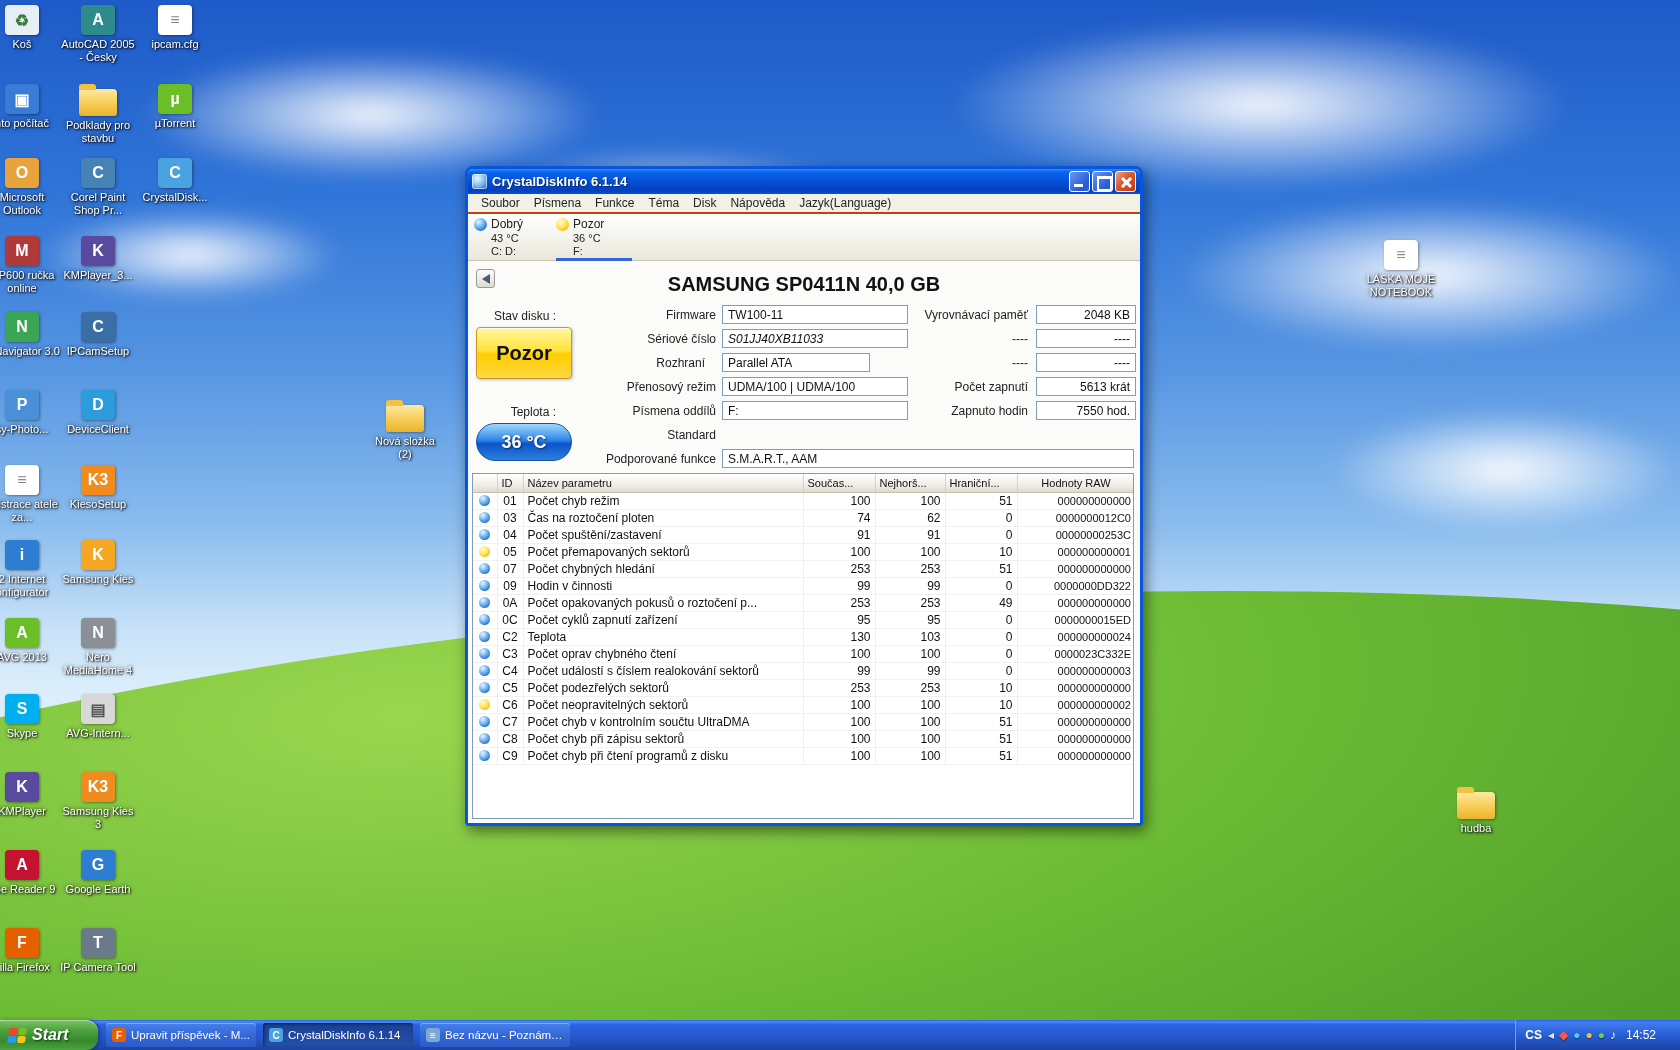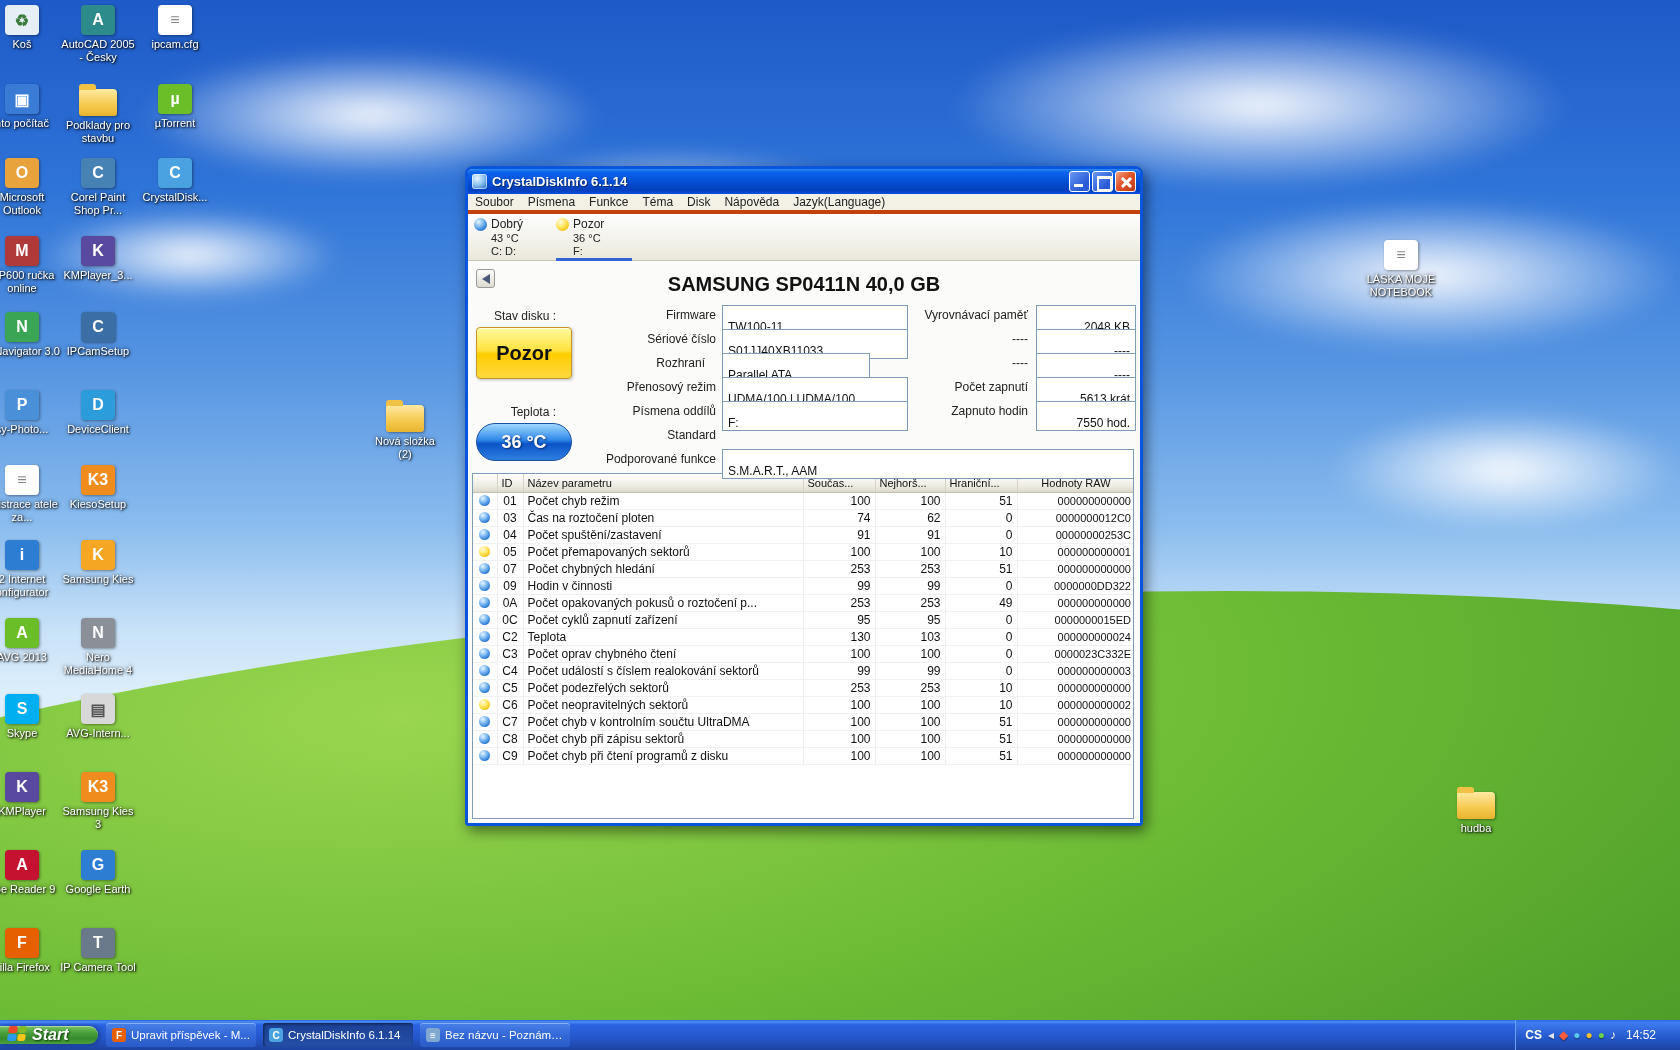--- a/index.html
+++ b/index.html
@@ -43,22 +43,22 @@
     background:linear-gradient(135deg,#6a98f0,#2a5cd8 70%);}
   .wbtn.close{background:linear-gradient(135deg,#f0a080,#e0552a 45%,#c03a10);}
   .wbtn.min::after{content:"";position:absolute;left:4px;bottom:4px;width:9px;height:3px;background:#fff;}
   .wbtn.max::after{content:"";position:absolute;left:4px;top:4px;width:11px;height:10px;
     border:2px solid #fff;border-top-width:3px;}
   .wbtn.close::before,.wbtn.close::after{content:"";position:absolute;left:9px;top:4px;width:3px;height:13px;
     background:#fff;border-radius:1px;}
   .wbtn.close::before{transform:rotate(45deg);}
   .wbtn.close::after{transform:rotate(-45deg);}
 
-  .menubar{height:20px;background:#f3f1e6;border-bottom:4px solid #c2410c;display:flex;align-items:center;
-    padding-left:0;font-size:12px;color:#222;}
+  .menubar{height:20px;background:#f3f1e6;border-bottom:2px solid #c2410c;display:flex;align-items:center;
+    padding-left:6px;font-size:12px;color:#222;}
   .menu-item{padding:2px 7px;cursor:pointer;}
 
   .drivebar{height:47px;position:relative;border-bottom:1px solid #c9c5b6;
     background:linear-gradient(180deg,#fefefe,#eae8db);}
   .drive{position:absolute;top:3px;height:44px;width:76px;font-size:11px;color:#222;cursor:pointer;}
   .drive .r1{display:flex;align-items:center;gap:4px;font-size:12px;}
   .drive .r2,.drive .r3{margin-left:17px;margin-top:1px;}
   .drive.sel{border-bottom:3px solid #3465d8;}
   .orb{width:13px;height:13px;border-radius:50%;flex:0 0 auto;}
   .orb.blue{background:radial-gradient(circle at 35% 30%,#e8f6ff,#7ab8f0 40%,#1c6cd0 80%,#0c4aa8);}
@@ -74,21 +74,21 @@
   .health-btn{position:absolute;left:8px;top:66px;width:96px;height:52px;border:1px solid #c8962a;border-radius:4px;
     display:flex;align-items:center;justify-content:center;font-size:20px;font-weight:bold;color:#111;cursor:pointer;
     background:linear-gradient(180deg,#fff9a0 0%,#ffe23e 45%,#ffcc00 52%,#ffd840 100%);
     box-shadow:inset 0 1px 0 #fffce0,1px 1px 3px rgba(0,0,0,.25);}
   .temp-btn{position:absolute;left:8px;top:162px;width:96px;height:38px;border:1px solid #1a4fa0;border-radius:19px;
     display:flex;align-items:center;justify-content:center;font-size:18px;font-weight:bold;color:#fff;cursor:pointer;
     background:linear-gradient(180deg,#9fd8ff 0%,#2e86e8 45%,#0c54c8 55%,#2d7fe0 100%);
     text-shadow:1px 1px 2px #0a2a6a;}
   .flabel{position:absolute;font-size:12px;color:#222;text-align:right;white-space:nowrap;}
   .fbox{position:absolute;height:19px;background:#fff;border:1px solid #7f9db9;font-size:12px;color:#111;
-    padding:14px 5px;white-space:nowrap;overflow:hidden;}
+    padding:2px 5px;white-space:nowrap;overflow:hidden;}
   .fbox.right{text-align:right;}
 
   .tbl-wrap{position:absolute;left:4px;top:212px;width:662px;height:346px;background:#fff;
     border:1px solid #7f9db9;overflow:hidden;}
   .tbl-wrap table{width:100%;border-collapse:collapse;table-layout:fixed;font-size:12px;color:#111;}
   .tbl-wrap thead th{height:18px;font-weight:normal;font-size:11px;text-align:left;padding:0 4px;
     background:linear-gradient(180deg,#ffffff,#eceae0 70%,#ddd9cb);
     border-right:1px solid #d6d2c4;border-bottom:1px solid #c6c2b2;white-space:nowrap;overflow:hidden;}
   .tbl-wrap thead th.center{text-align:center;}
   .tbl-wrap tbody td{height:17px;padding:0 4px;border-bottom:1px solid #f1f1ee;white-space:nowrap;overflow:hidden;}
@@ -97,21 +97,21 @@
   td.num{text-align:right;padding-right:10px;border-left:1px solid #eeeeea;}
   td.raw{text-align:right;padding-right:6px;border-left:1px solid #eeeeea;
     font-family:Liberation Sans, sans-serif;font-size:11px;}
   .rorb{width:11px;height:11px;border-radius:50%;margin:0 auto;}
   .rorb.blue{background:radial-gradient(circle at 35% 30%,#e8f6ff,#7ab8f0 40%,#1c6cd0 80%,#0c4aa8);}
   .rorb.yellow{background:radial-gradient(circle at 35% 30%,#fffbe0,#ffe45a 45%,#f0b800 85%,#d89e00);}
 
   
   .taskbar{position:absolute;left:0;bottom:0;width:1680px;height:30px;z-index:50;display:flex;align-items:center;
     background:linear-gradient(180deg,#2a62e0 0%,#4a8cf5 6%,#2a62e0 16%,#2456c9 62%,#1d43a0 100%);}
-  .start{height:18px;min-width:98px;padding:0 18px 0 8px;display:flex;align-items:flex-start;gap:6px;cursor:pointer;
+  .start{height:30px;min-width:98px;padding:0 18px 0 8px;display:flex;align-items:center;gap:6px;cursor:pointer;
     border-radius:0 12px 12px 0;color:#fff;font-size:16px;font-weight:bold;font-style:italic;
     text-shadow:1px 1px 2px #0a3a0a;
     background:linear-gradient(180deg,#7cc465 0%,#4ca23e 35%,#378a2c 70%,#4ca23e 100%);
     box-shadow:inset 0 1px 0 rgba(255,255,255,.4),2px 0 4px rgba(0,0,0,.3);}
   .xp-flag{width:18px;height:15px;display:grid;grid-template-columns:1fr 1fr;grid-template-rows:1fr 1fr;gap:1px;
     transform:skewX(-8deg);}
   .xp-flag span{border-radius:2px;}
   .fr{background:#e84a2a;} .fg{background:#7fba28;} .fb{background:#2a9be8;} .fy{background:#f5c518;}
   #tasks{display:flex;gap:7px;margin-left:8px;}
   .task{width:150px;height:24px;border-radius:3px;display:flex;align-items:center;gap:5px;padding:0 6px;cursor:pointer;
@@ -519,21 +519,21 @@
               <td class="num">100</td>
               <td class="num">51</td>
               <td class="raw">000000000000</td>
             </tr>
           </tbody>
       </table>
     </div>
   <div class="flabel" style="left: 90px; width: 158px; top: 47px;">Firmware</div>
       <div class="fbox" style="left: 254px; width: 186px; top: 44px;">TW100-11</div>
       <div class="flabel" style="left: 90px; width: 158px; top: 71px;">Sériové číslo</div>
-      <div class="fbox" style="left: 254px; width: 186px; top: 68px;">S01JJ40XB11033</div>
+      <div class="fbox" style="left: 254px; width: 186px; top: 68px; font-style: italic;">S01JJ40XB11033</div>
       <div class="flabel" style="left: 79px; width: 158px; top: 95px;">Rozhraní</div>
       <div class="fbox" style="left: 254px; width: 148px; top: 92px;">Parallel ATA</div>
       <div class="flabel" style="left: 90px; width: 158px; top: 119px;">Přenosový režim</div>
       <div class="fbox" style="left: 254px; width: 186px; top: 116px;">UDMA/100 | UDMA/100</div>
       <div class="flabel" style="left: 90px; width: 158px; top: 143px;">Písmena oddílů</div>
       <div class="fbox" style="left: 254px; width: 186px; top: 140px;">F:</div>
       <div class="flabel" style="left: 445px; width: 115px; top: 47px;">Vyrovnávací paměť</div>
       <div class="fbox right" style="left: 568px; width: 100px; top: 44px;">2048 KB</div>
       <div class="flabel" style="left: 445px; width: 115px; top: 71px;">----</div>
       <div class="fbox right" style="left: 568px; width: 100px; top: 68px;">----</div>

